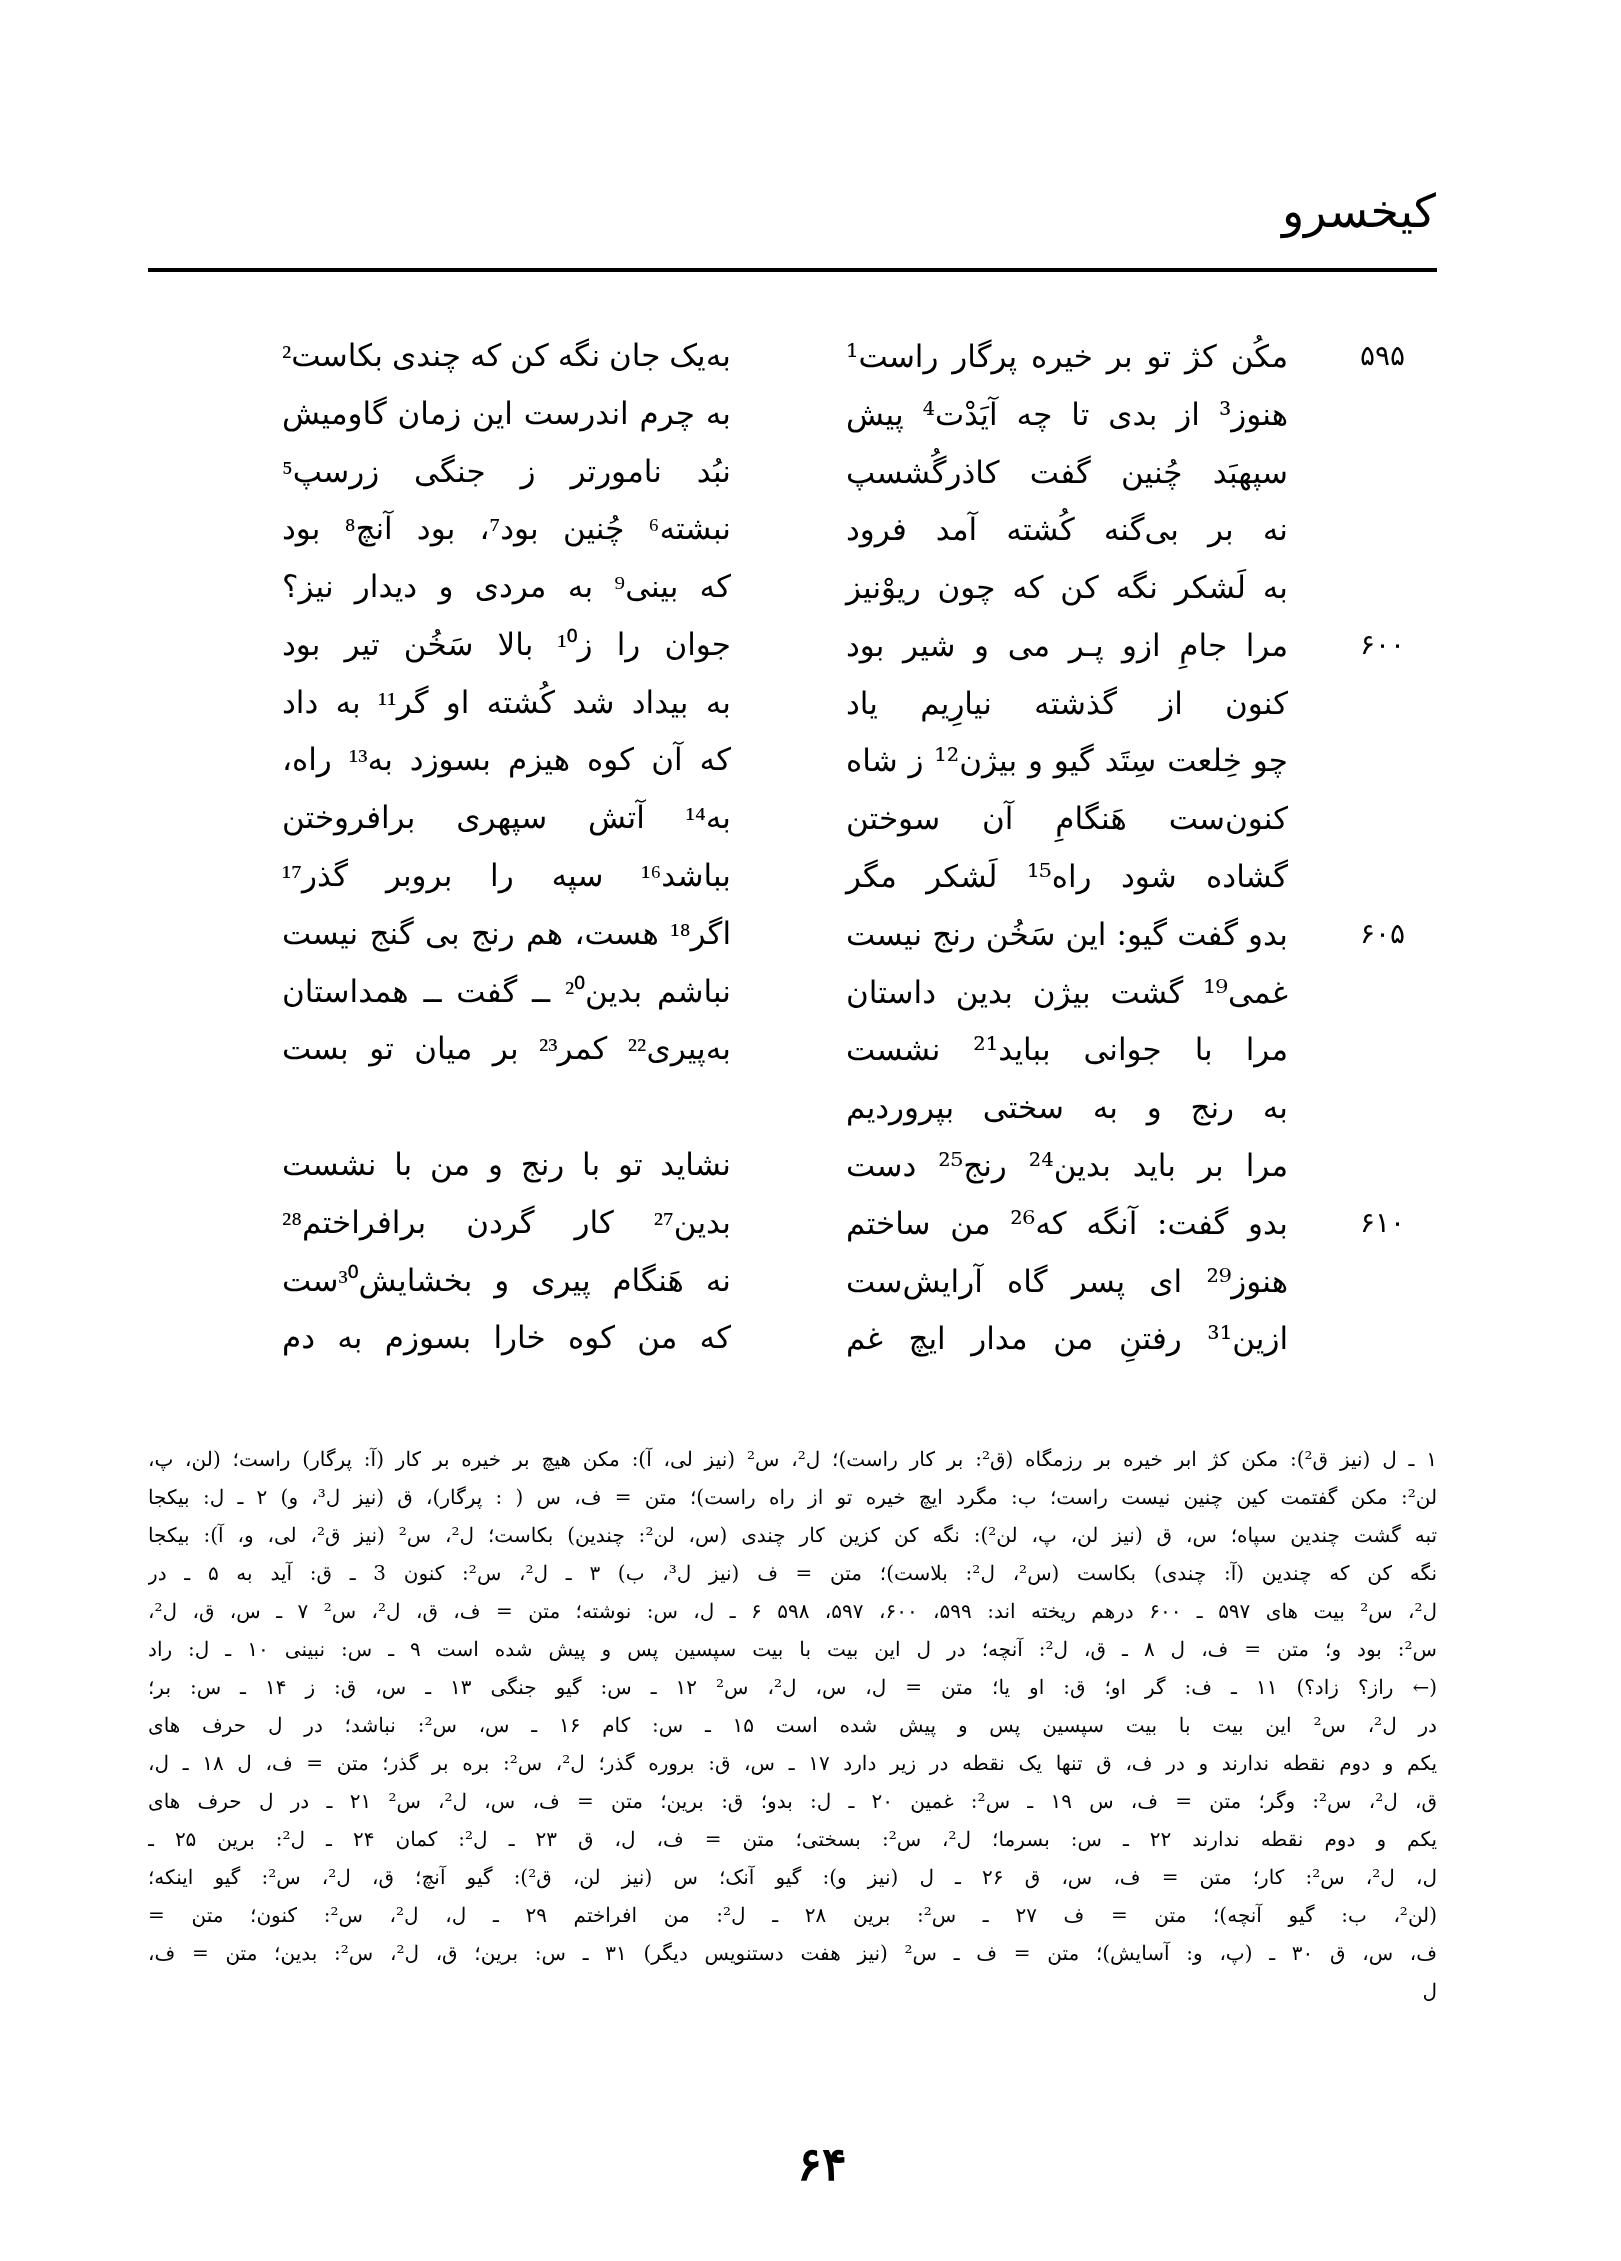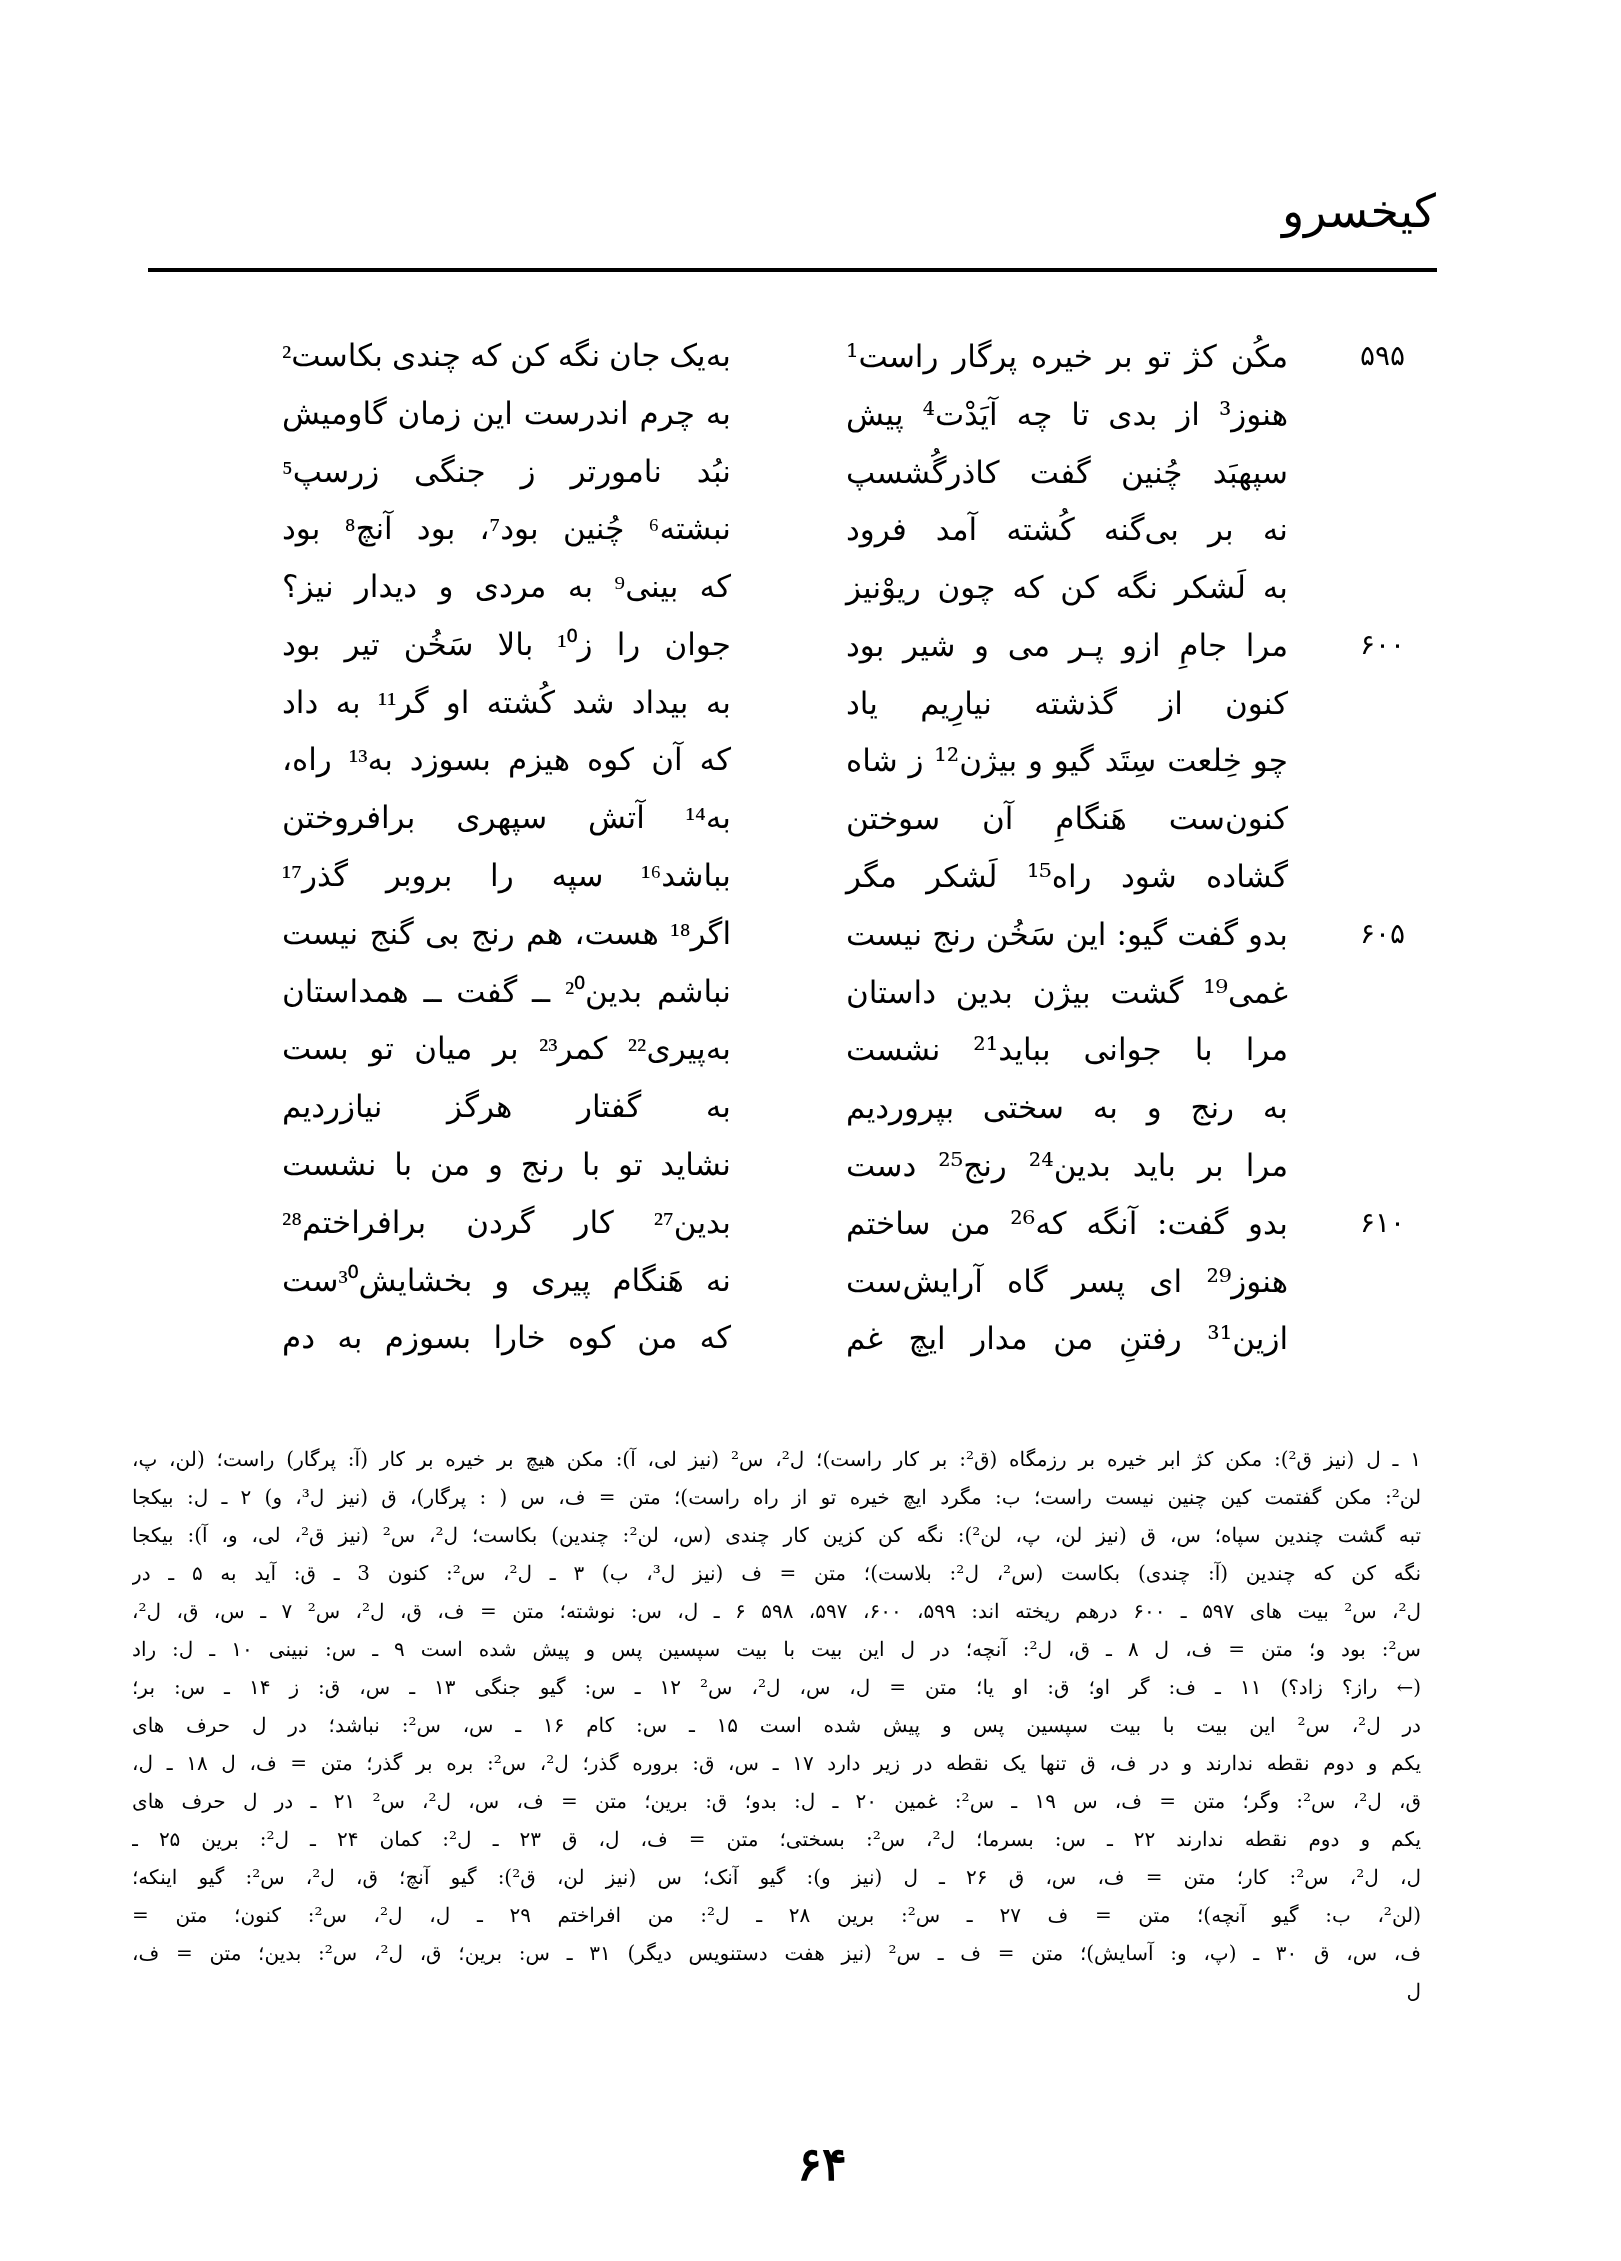--- a/index.html
+++ b/index.html
@@ -6,21 +6,21 @@
   body { width:1621px; height:2261px; position:relative; overflow:hidden;
          font-family:"DejaVu Serif", "Liberation Serif", serif; color:#000; }
   .page-title { position:absolute; top:188px; right:185px; font-size:46px; line-height:1; direction:rtl; }
   .header-rule { position:absolute; top:268px; left:148px; width:1289px; height:4.2px; background:#000; }
   .verses { position:absolute; top:327px; left:0; width:1621px; }
   .verse-row { position:absolute; left:0; width:1621px; height:58px; }
   .verse-num { position:absolute; right:198px; width:63px; text-align:left; font-size:28px; line-height:58px; direction:rtl; }
   .hemi { position:absolute; font-size:31px; line-height:58px; direction:rtl; text-align:justify; text-align-last:justify; white-space:nowrap; }
   .hemi.right { left:846px; width:442px; }
   .hemi.left  { left:282px;  width:449px;font-family:Liberation Serif, serif; }
-  .footnotes { position:absolute; top:1440px; left:132px; width:1289px; direction:rtl; }
+  .footnotes { position:absolute; top:1440px; left:148px; width:1289px; direction:rtl; }
   .fn-line { height:38px; font-size:20px; line-height:38px; white-space:nowrap; overflow:hidden;
              text-align:justify; text-align-last:justify; }
   .fn-line.last { text-align-last:right; }
   .page-number { position:absolute; top:2137px; left:787px; width:70px; text-align:center; font-size:46px; font-weight:bold; direction:rtl; }
 </style>
 </head>
 <body>
 
 <div>
 
@@ -89,21 +89,20 @@
         <div class="hemi left">نباشم بدین²⁰ ــ گفت ــ همداستان</div>
       </div>
       <div class="verse-row" style="top: 693px;">
         <div class="verse-num"></div>
         <div class="hemi right">مرا با جوانی بباید²¹ نشست</div>
         <div class="hemi left">به‌پیری²² کمر²³ بر میان تو بست</div>
       </div>
       <div class="verse-row" style="top: 751px;">
         <div class="verse-num"></div>
         <div class="hemi right">به رنج و به سختی بپروردیم</div>
-        <div class="hemi left">به گفتار هرگز نیازردیم</div>
       </div>
       <div class="verse-row" style="top: 809px;">
         <div class="verse-num"></div>
         <div class="hemi right">مرا بر باید بدین²⁴ رنج²⁵ دست</div>
         <div class="hemi left">نشاید تو با رنج و من با نشست</div>
       </div>
       <div class="verse-row" style="top: 867px;">
         <div class="verse-num">۶۱۰</div>
         <div class="hemi right">بدو گفت: آنگه که²⁶ من ساختم</div>
         <div class="hemi left">بدین²⁷ کار گردن برافراختم²⁸</div>

